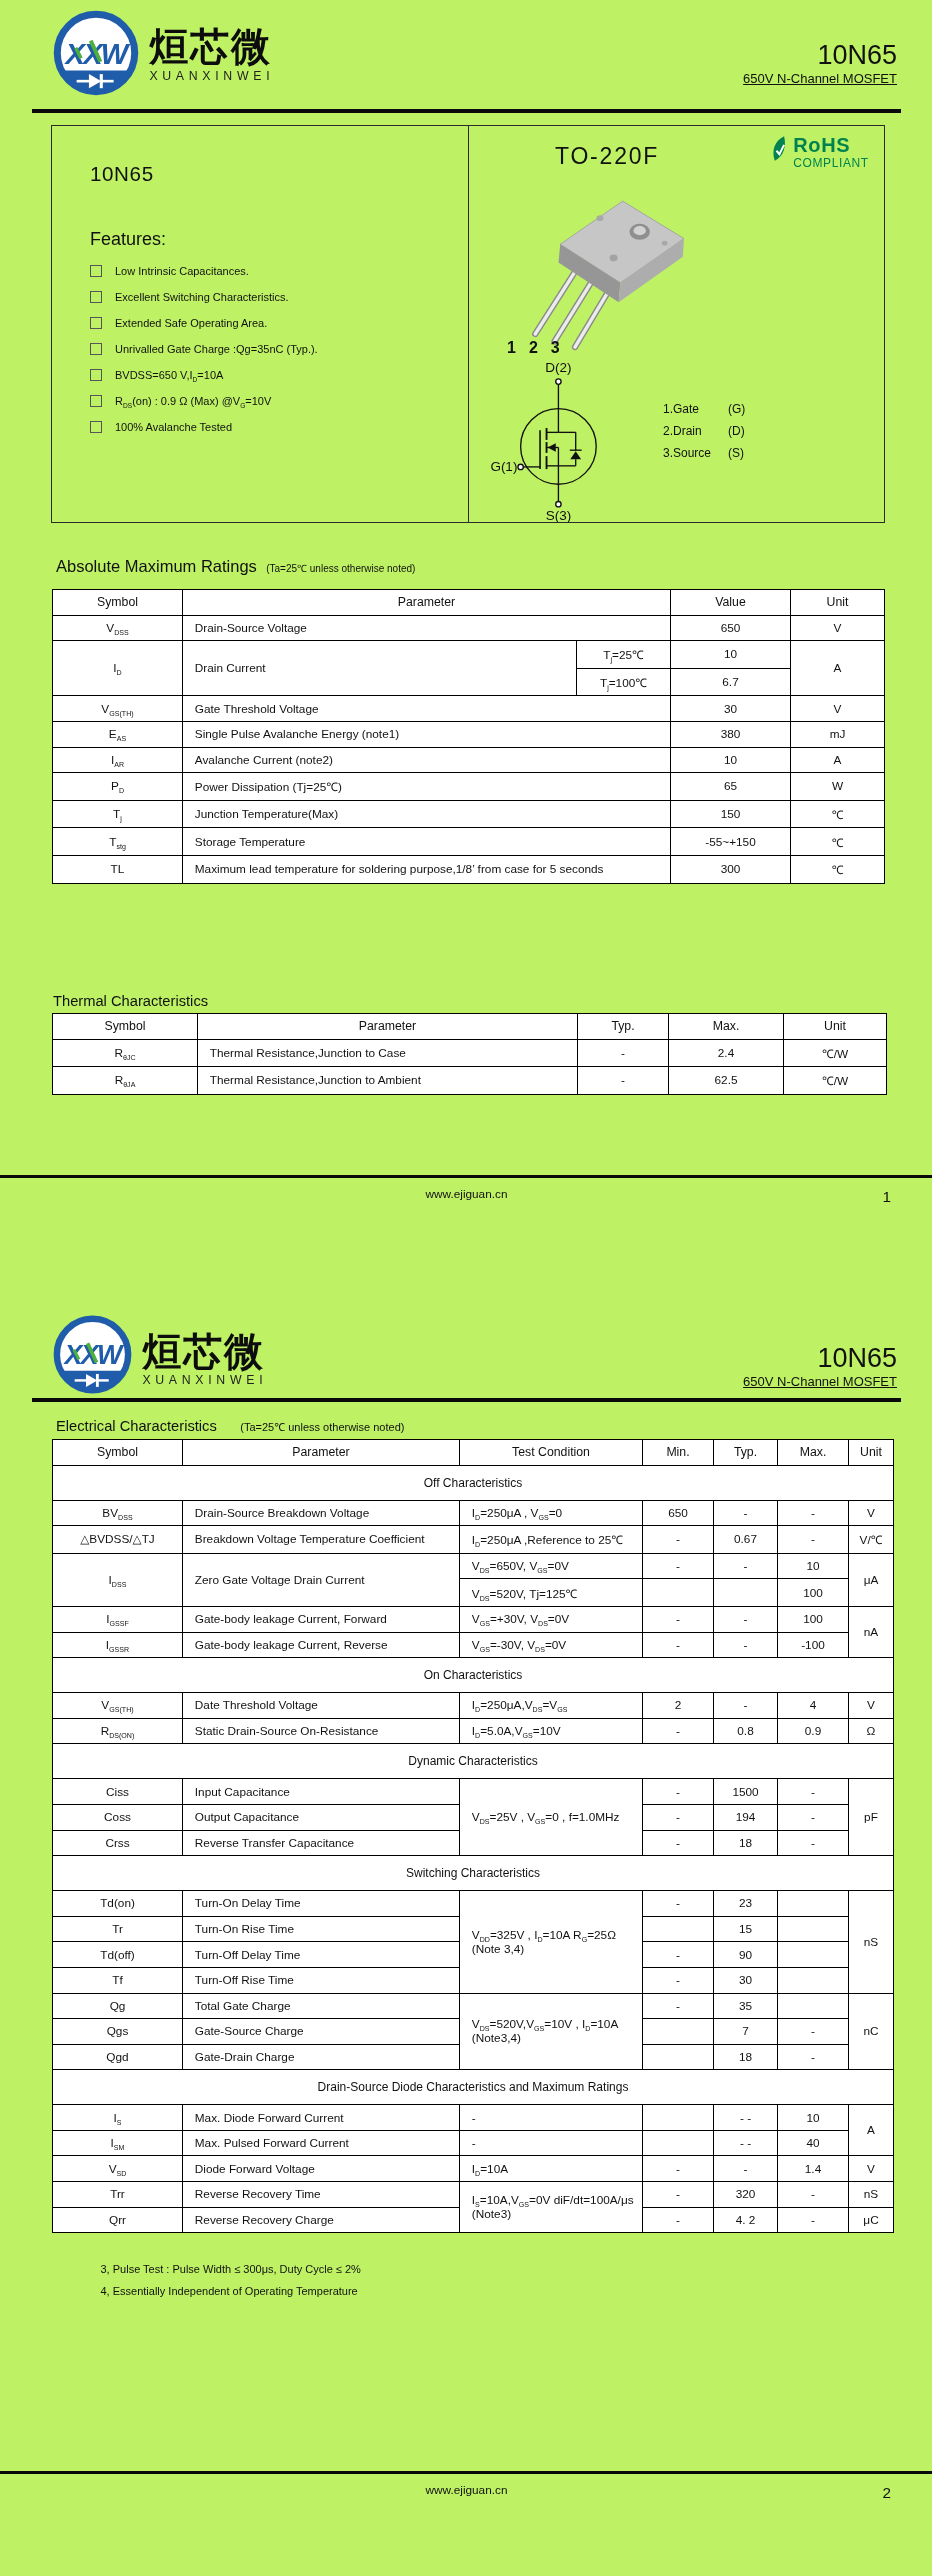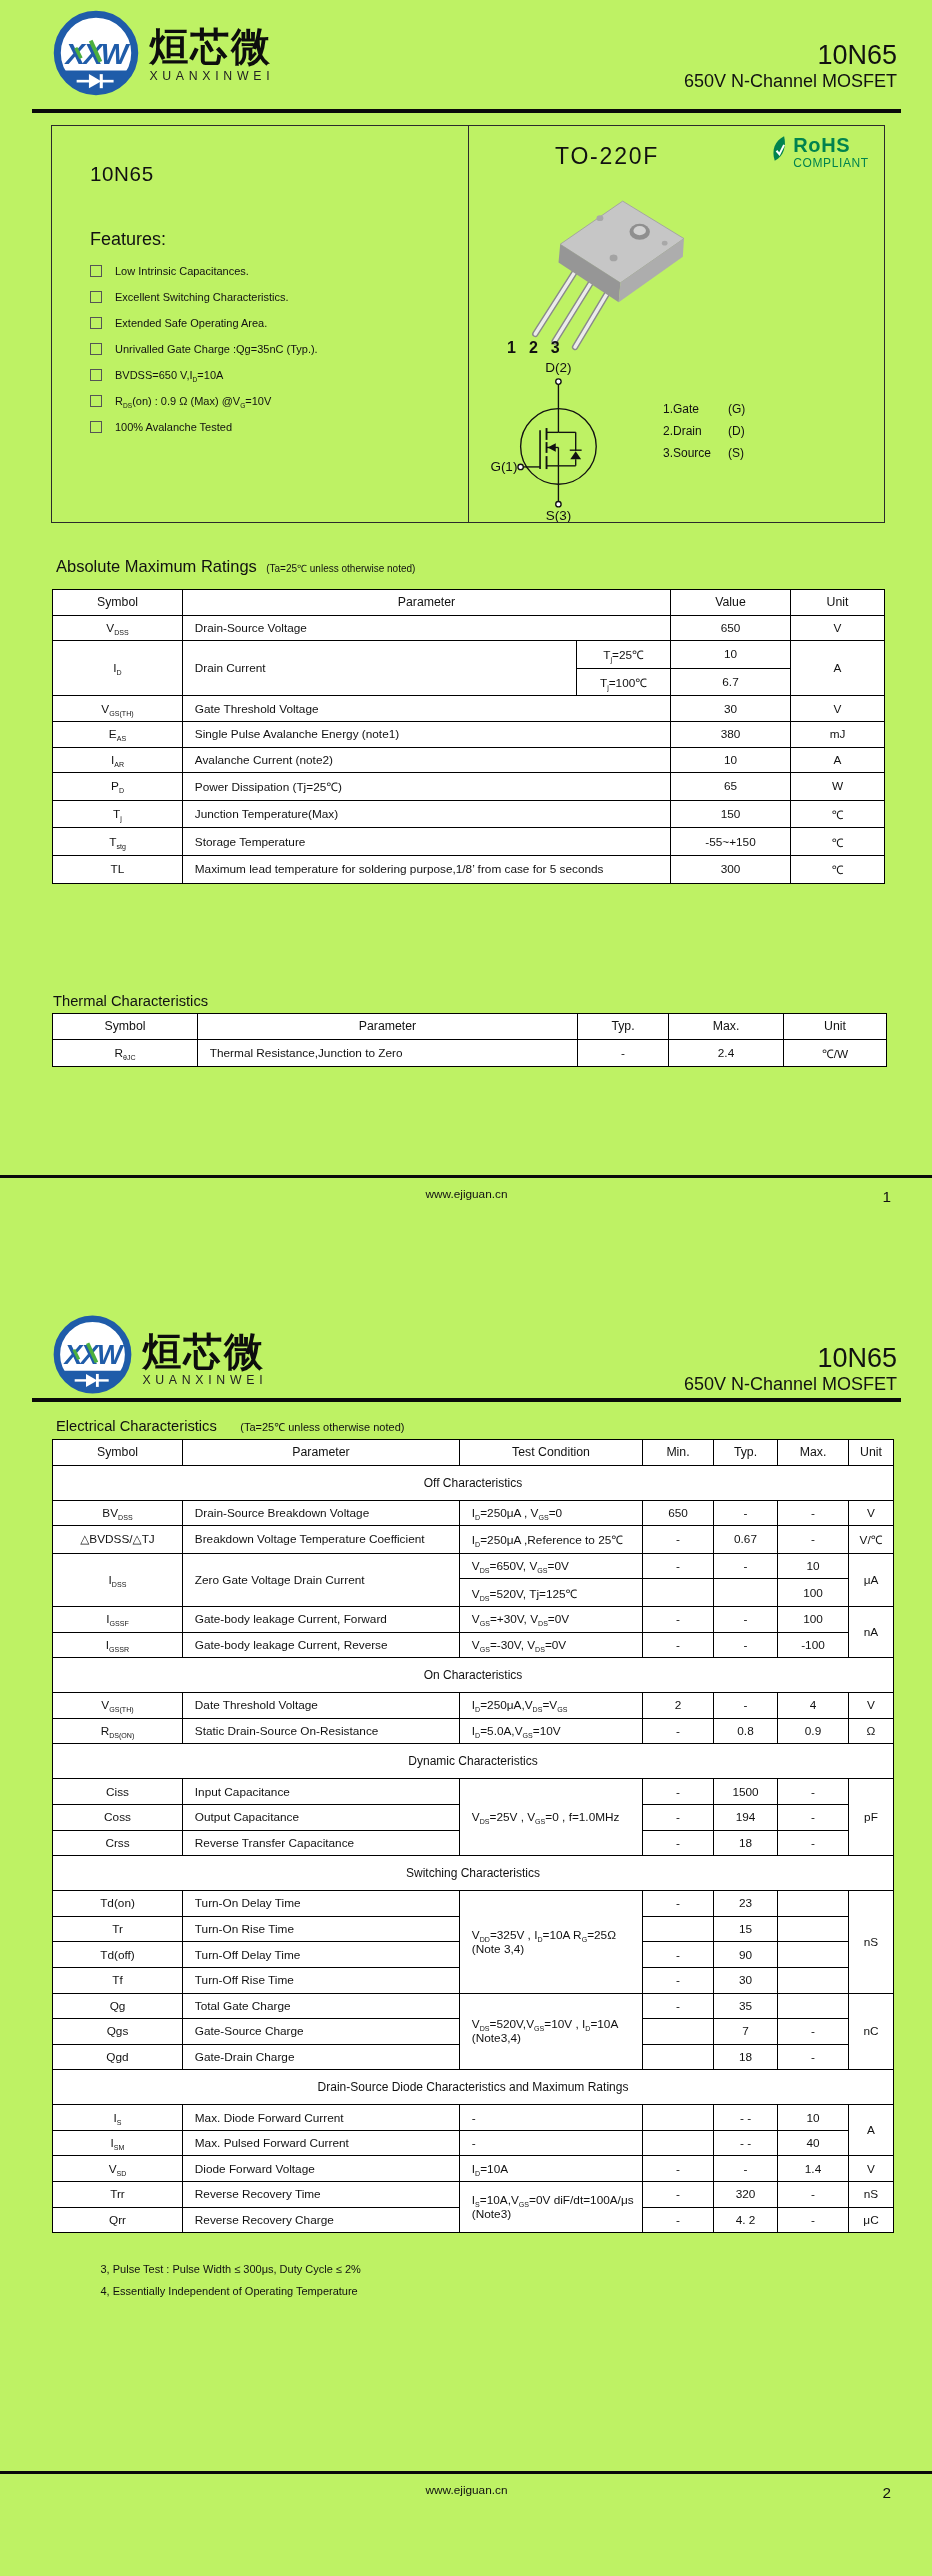--- a/index.html
+++ b/index.html
@@ -10,21 +10,21 @@
   
   .hdr-left{position:absolute;display:flex;gap:9.4px;align-items:flex-start;}
   #p1 .hdr-left{left:52px;top:9.4px;} #p2 .hdr-left{left:52px;top:26px;}
   .logo-svg{width:88px;height:88px;} #p2 .logo-svg{width:81px;height:81px;}
   .brand-text{margin-top:17.6px;}
   .brand-cn{font-size:39px;font-weight:700;line-height:1;letter-spacing:1.8px;color:#0d0d0d;}
   .brand-en{font-size:12.3px;letter-spacing:4.7px;margin-top:2.9px;font-weight:500;color:#222;}
   .hdr-right{position:absolute;right:36px;text-align:right;}
   #p1 .hdr-right{top:41px;} #p2 .hdr-right{top:56px;}
   .part-big{font-size:27px;line-height:1.05;font-weight:400;}
-  .part-sub{font-size:18px;margin-top:1.8px;}
+  .part-sub{font-size:13px;margin-top:1.8px;text-decoration:underline;}
   .rule{position:absolute;left:32px;right:32px;height:3.5px;background:#0a0a0a;}
   #p1 .rule{top:109px;} #p2 .rule{top:110px;}
 
   
   .featbox{position:absolute;left:51px;top:125px;width:834px;height:398px;border:1.2px solid #2b2b2b;display:flex;box-sizing:border-box;}
   .fb-left{width:416px;box-sizing:border-box;padding:36px 11.8px 0 38px;}
   .fb-right{flex:1;border-left:1.2px solid #2b2b2b;position:relative;}
   .prod-title{font-size:20.6px;letter-spacing:0.6px;}
   .feat-title{font-size:18px;margin-top:43px;margin-bottom:15.3px;}
   .feat-item{display:flex;align-items:center;gap:13px;margin-bottom:14px;}
@@ -308,23 +308,30 @@
       <tbody>
           <tr>
         <th>Symbol</th>
         <th>Parameter</th>
         <th>Typ.</th>
         <th>Max.</th>
         <th>Unit</th>
       </tr>
       <tr>
         <td>R<sub>θJC</sub></td>
-        <td class="leftcell">Thermal Resistance,Junction to Zero</td>
+        <td class="leftcell">Thermal Resistance,Junction to Case</td>
         <td>-</td>
         <td>2.4</td>
+        <td>℃/W</td>
+      </tr>
+      <tr>
+        <td>R<sub>θJA</sub></td>
+        <td class="leftcell">Thermal Resistance,Junction to Ambient</td>
+        <td>-</td>
+        <td>62.5</td>
         <td>℃/W</td>
       </tr>
     </tbody>
       </table>
   </div>
 
   <div class="f-rule"></div>
   <div class="f-url">www.ejiguan.cn</div>
   <div class="f-num">1</div>
 </div>

